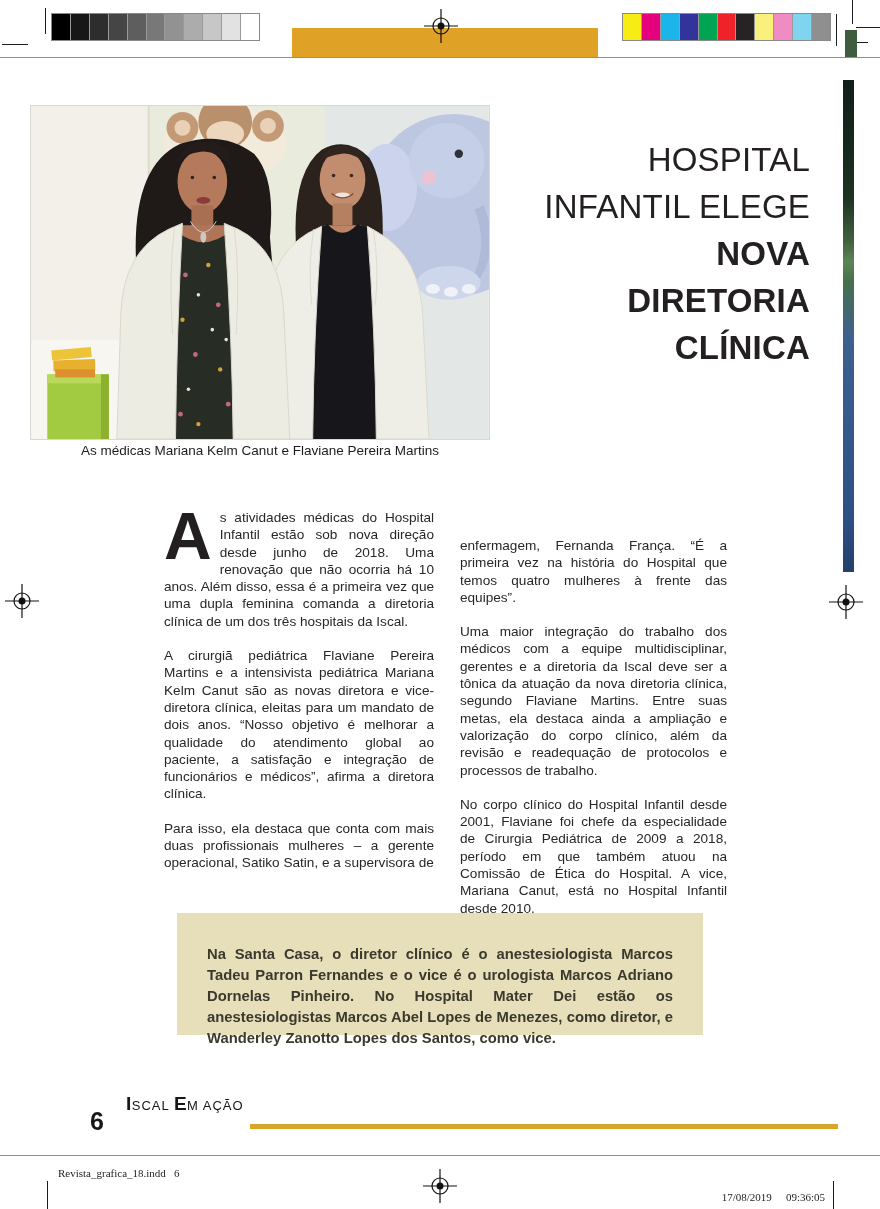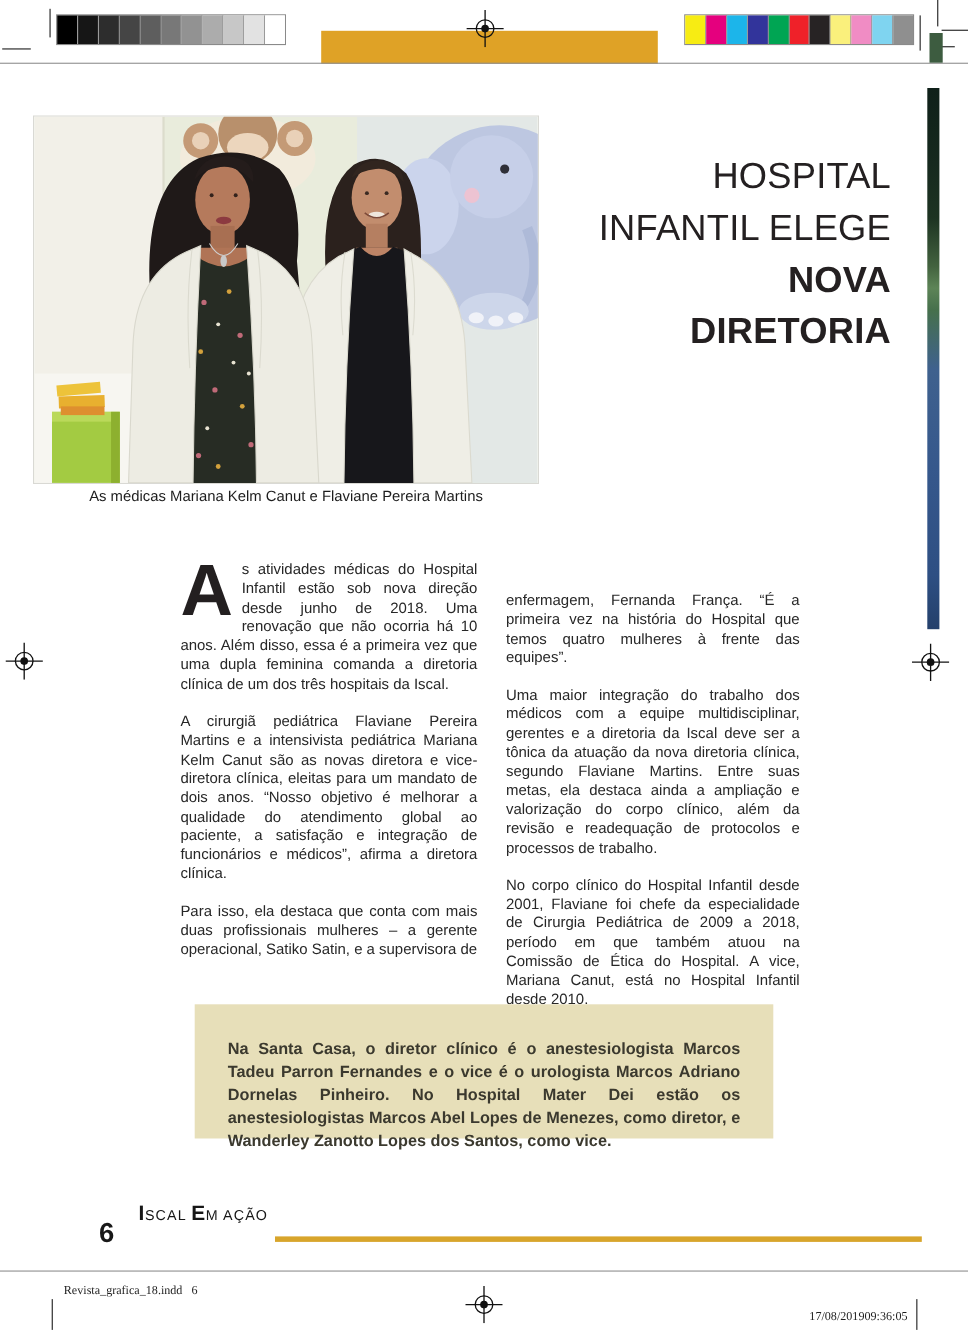--- a/index.html
+++ b/index.html
@@ -22,21 +22,21 @@
   .rm-left{left:5px;top:584px;}
   .rm-right{left:829px;top:585px;}
   .rm-bottom{left:423px;top:1169px;}
   .bleed-top-rect{position:absolute;left:845px;top:30px;width:12px;height:27px;background:#3d5c40;}
   .bleed-strip{position:absolute;left:843px;top:80px;width:11px;height:492px;
     background:linear-gradient(180deg,#0f2019 0%,#16291e 14%,#1d3322 24%,#43633f 33%,#5d8457 37%,#46704c 41%,#3f618e 52%,#36588c 70%,#2e4f83 90%,#24406b 100%);}
   .slug-left{position:absolute;left:58px;top:1167px;font-family:"Liberation Serif",serif;
     font-size:11px;color:#1e1e1e;white-space:pre;}
   .slug-right{position:absolute;right:55px;top:1191px;font-family:"Liberation Serif",serif;
     font-size:11px;color:#1e1e1e;}
-  .slug-right .slug-time{text-align:center;}
+  .slug-right .slug-time{margin-left:14px;text-align:center;}
   .tick{position:absolute;width:1px;height:28px;background:#1c1c1c;top:1181px;}
 
   
   .photo{position:absolute;left:30px;top:105px;width:460px;height:335px;margin:0;
          border:1px solid #d9d9d4;box-sizing:border-box;overflow:hidden;}
   .photo svg{display:block;}
   .caption{position:absolute;left:30px;top:443px;width:460px;text-align:center;
            font-size:13.5px;color:#1d1d1d;}
 
   
@@ -234,20 +234,21 @@
       </g>
     </svg>
   </figure>
   <div class="caption">As médicas Mariana Kelm Canut e Flaviane Pereira Martins</div>
 
   <h1 class="headline">
     <span class="hl-light">HOSPITAL</span>
     <span class="hl-light">INFANTIL ELEGE</span>
     <span class="hl-bold">NOVA</span>
     <span class="hl-bold">DIRETORIA</span>
+    <span class="hl-bold">CLÍNICA</span>
   </h1>
 
   <div class="col col1">
     <p class="para"><span class="dropcap">A</span><span>s atividades médicas do Hospital Infantil estão sob nova direção desde junho de 2018. Uma renovação que não ocorria há 10 anos. Além disso, essa é a primeira vez que uma dupla feminina comanda a diretoria clínica de um dos três hospitais da Iscal.</span></p>
     <p class="para">A cirurgiã pediátrica Flaviane Pereira Martins e a intensivista pediátrica Mariana Kelm Canut são as novas diretora e vice-diretora clínica, eleitas para um mandato de dois anos. “Nosso objetivo é melhorar a qualidade do atendimento global ao paciente, a satisfação e integração de funcionários e médicos”, afirma a diretora clínica.</p>
     <p class="para">Para isso, ela destaca que conta com mais duas profissionais mulheres – a gerente operacional, Satiko Satin, e a supervisora de</p>
   </div>
   <div class="col col2">
     <p class="para">enfermagem, Fernanda França. “É a primeira vez na história do Hospital que temos quatro mulheres à frente das equipes”.</p>
     <p class="para">Uma maior integração do trabalho dos médicos com a equipe multidisciplinar, gerentes e a diretoria da Iscal deve ser a tônica da atuação da nova diretoria clínica, segundo Flaviane Martins. Entre suas metas, ela destaca ainda a ampliação e valorização do corpo clínico, além da revisão e readequação de protocolos e processos de trabalho.</p>

